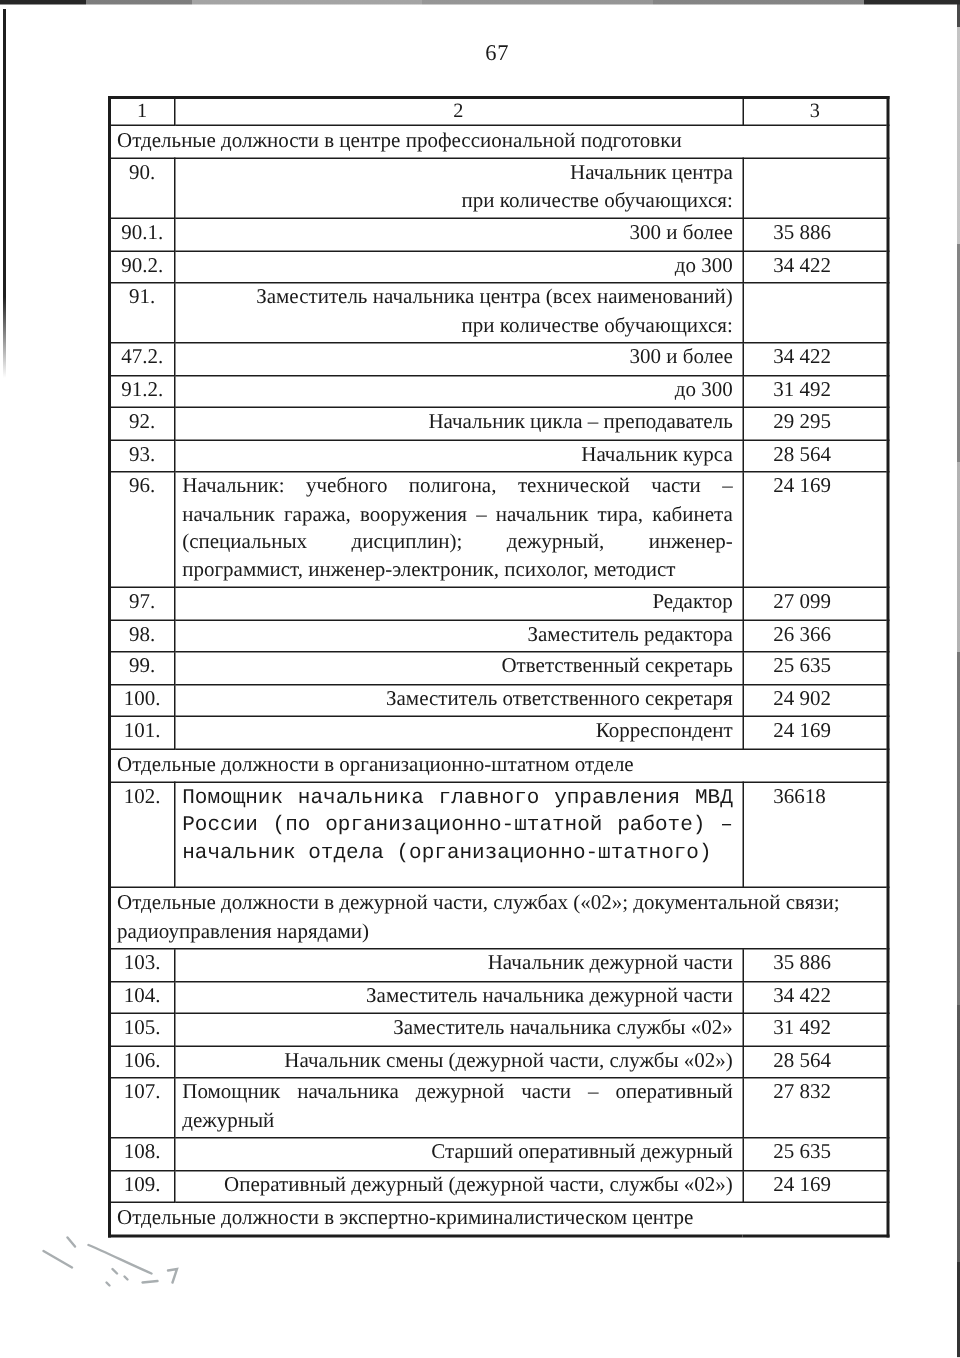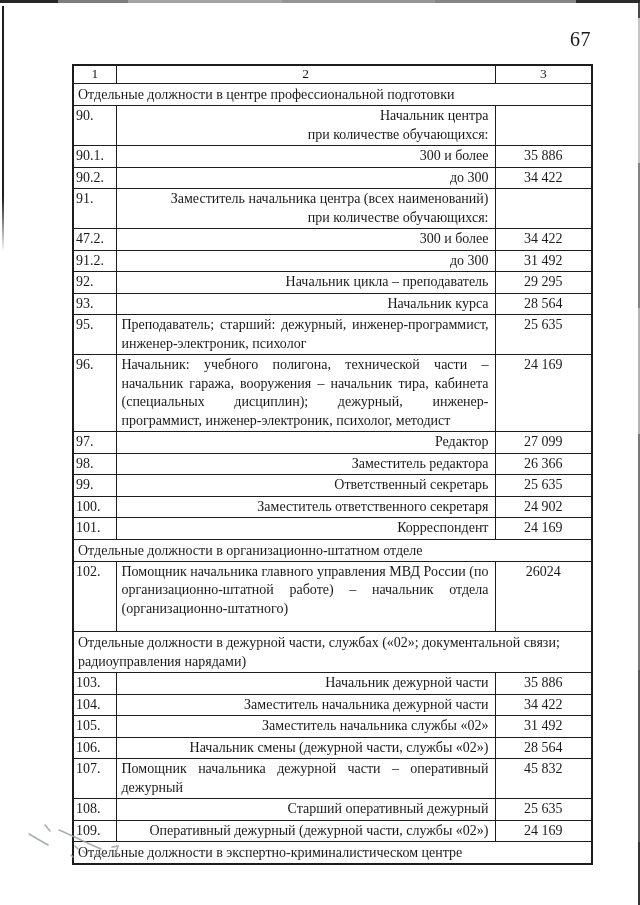--- a/index.html
+++ b/index.html
@@ -9,42 +9,42 @@
   }
   
   .edge-top{position:absolute;top:0;left:0;width:640px;height:3px;
     background:linear-gradient(90deg,#0e0e0e 0 9%,#6f6f6f 9% 20%,#9a9a9a 20% 44%,#8a8a8a 44% 68%,#777 68% 90%,#141414 90% 100%);
     opacity:.9;}
   .edge-left{position:absolute;top:6px;left:2px;width:2px;height:246px;
     background:linear-gradient(#1f1f1f 0 78%,rgba(31,31,31,0) 100%);}
   .edge-right{position:absolute;top:0;right:0;width:2px;height:905px;
     background:linear-gradient(#2a2a2a 0 2%,#b9b9b9 2% 18%,#6e6e6e 18% 34%,#a5a5a5 34% 48%,#606060 48% 74%,#3c3c3c 74% 93%,#101010 93% 100%);
     opacity:.85;}
-  .page-number{position:absolute;top:28px;left:72px;width:519px;text-align:right;
-    font-size:20px;letter-spacing:.5px;}
+  .page-number{position:absolute;top:28px;left:72px;width:519px;text-align:center;
+    font-size:15px;letter-spacing:.5px;}
   
   table.doc{
     position:absolute;top:64px;left:72px;width:519px;
     border-collapse:collapse;table-layout:fixed;
     font-size:14px;line-height:18.5px;
   }
   table.doc col.c1{width:43px;}
   table.doc col.c2{width:379px;}
   table.doc col.c3{width:97px;}
   table.doc th,table.doc td{
     border:1.5px solid #1c1c1c;vertical-align:top;
     font-weight:normal;
   }
   table.doc{border:2px solid #1c1c1c;}
   table.doc thead th{text-align:center;font-size:13.5px;padding:0 2px;height:17px;line-height:16px;}
-  td.num{padding:1px 2px;}
+  td.num{text-align:center;padding:1px 2px;}
   td.txt{text-align:right;padding:1px 6px 1px 5px;white-space:pre-line;}
   td.txt.just{text-align:justify;white-space:normal;}
-  td.txt.extra{padding-bottom:13px;}
-  td.val{text-align:center;padding:1px 4px;}
+  td.txt.extra{padding-bottom:13px;font-family:Liberation Mono, monospace;}
+  td.val{text-align:left;padding:1px 20px;}
   td.section{
     text-align:left;font-weight:bold;padding:1px 4px;line-height:19px;
   }
   
   .scribble{position:absolute;left:15px;top:822px;width:125px;height:78px;}
 </style>
 </head>
 <body>
 
 <div class="sheet">
@@ -108,25 +108,20 @@
           <td class="num">92.</td>
           <td class="txt">Начальник цикла – преподаватель</td>
           <td class="val">29 295</td>
         </tr>
         <tr>
           <td class="num">93.</td>
           <td class="txt">Начальник курса</td>
           <td class="val">28 564</td>
         </tr>
         <tr>
-          <td class="num">95.</td>
-          <td class="txt just">Преподаватель; старший: дежурный, инженер-программист, инженер-электроник, психолог</td>
-          <td class="val">25 635</td>
-        </tr>
-        <tr>
           <td class="num">96.</td>
           <td class="txt just">Начальник: учебного полигона, технической части – начальник гаража, вооружения – начальник тира, кабинета (специальных дисциплин); дежурный, инженер-программист, инженер-электроник, психолог, методист</td>
           <td class="val">24 169</td>
         </tr>
         <tr>
           <td class="num">97.</td>
           <td class="txt">Редактор</td>
           <td class="val">27 099</td>
         </tr>
         <tr>
@@ -148,21 +143,21 @@
           <td class="num">101.</td>
           <td class="txt">Корреспондент</td>
           <td class="val">24 169</td>
         </tr>
         <tr>
           <td colspan="3" class="section">Отдельные должности в организационно-штатном отделе</td>
         </tr>
         <tr>
           <td class="num">102.</td>
           <td class="txt just extra">Помощник начальника главного управления МВД России (по организационно-штатной работе) – начальник отдела (организационно-штатного)</td>
-          <td class="val">26024</td>
+          <td class="val">36618</td>
         </tr>
         <tr>
           <td colspan="3" class="section">Отдельные должности в дежурной части, службах («02»; документальной связи; радиоуправления нарядами)</td>
         </tr>
         <tr>
           <td class="num">103.</td>
           <td class="txt">Начальник дежурной части</td>
           <td class="val">35 886</td>
         </tr>
         <tr>
@@ -176,21 +171,21 @@
           <td class="val">31 492</td>
         </tr>
         <tr>
           <td class="num">106.</td>
           <td class="txt">Начальник смены (дежурной части, службы «02»)</td>
           <td class="val">28 564</td>
         </tr>
         <tr>
           <td class="num">107.</td>
           <td class="txt just">Помощник начальника дежурной части – оперативный дежурный</td>
-          <td class="val">45 832</td>
+          <td class="val">27 832</td>
         </tr>
         <tr>
           <td class="num">108.</td>
           <td class="txt">Старший оперативный дежурный</td>
           <td class="val">25 635</td>
         </tr>
         <tr>
           <td class="num">109.</td>
           <td class="txt">Оперативный дежурный (дежурной части, службы «02»)</td>
           <td class="val">24 169</td>

